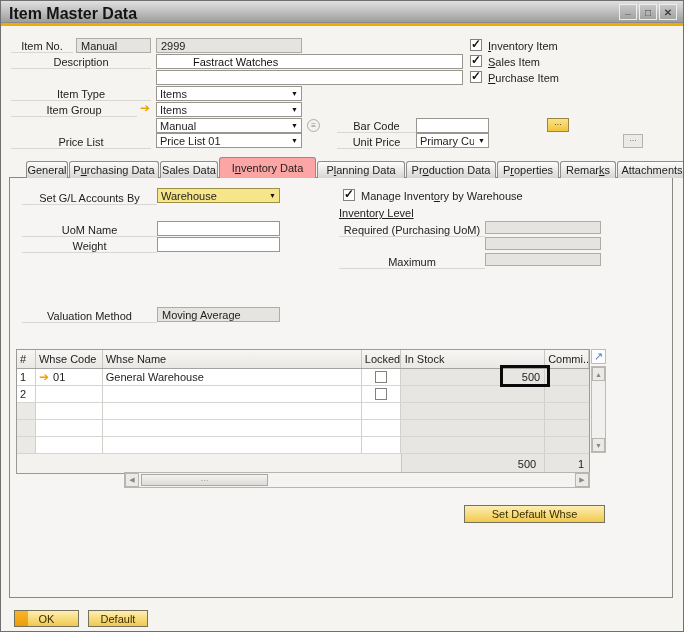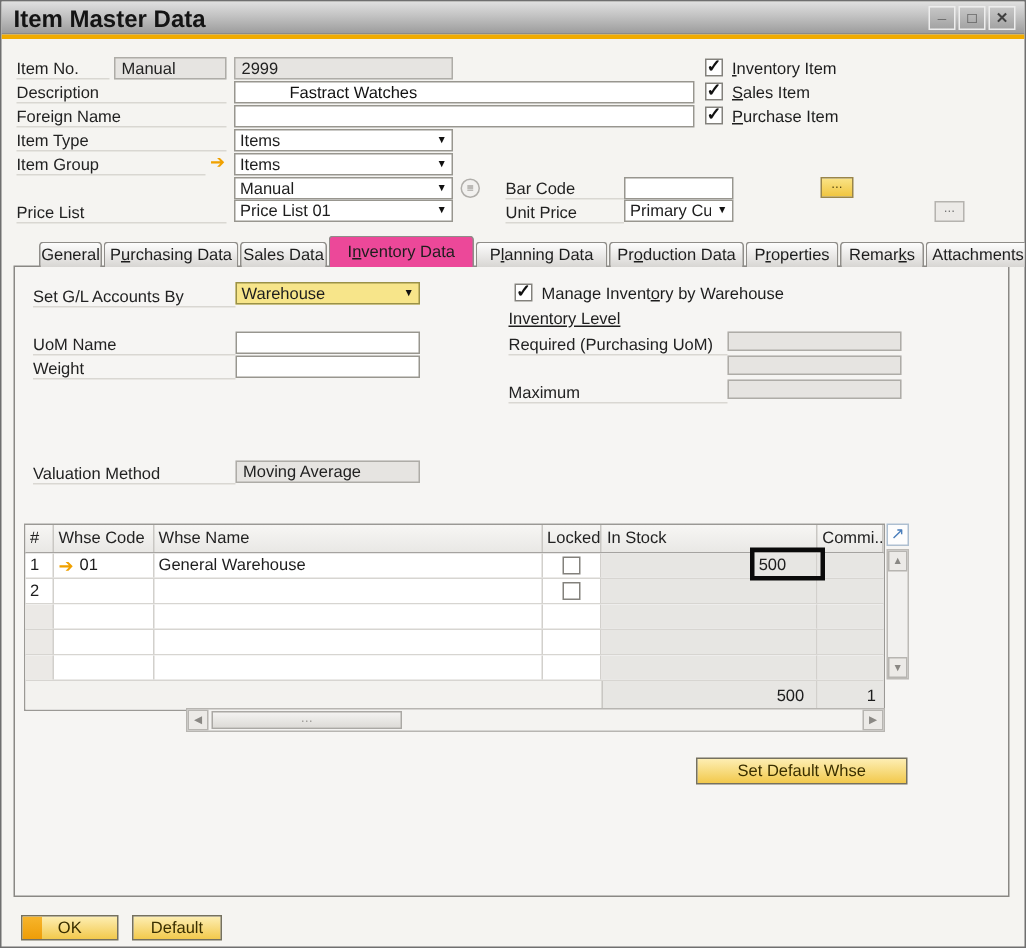--- a/index.html
+++ b/index.html
@@ -15,21 +15,21 @@
     border-bottom:1px solid #8a8a8a;
   }
   .title { position:absolute; left:8px; top:4px; font-size:16px; font-weight:bold; color:#141414; }
   .winbtn {
     position:absolute; top:3px; width:18px; height:16px; border:1px solid #ededed;
     background:linear-gradient(#c6c6c6,#a3a3a3); color:#3f3f3f;
     display:flex; align-items:center; justify-content:center; font-size:10px; font-weight:bold; cursor:default;
   }
   .goldbar { position:absolute; left:0; top:22px; width:100%; height:3px; background:#f0ab00; }
 
-  .lbl { position:absolute; height:13px; border-bottom:1px solid #d9d7d2; color:#222; white-space:nowrap; overflow:hidden; }
+  .lbl { position:absolute; height:13px; border-bottom:1px solid #d9d7d2; color:#222; white-space:nowrap; overflow:hidden;text-align:center; }
   .tin {
     position:absolute; height:15px; border:1px solid #98968f; background:#fff;
     font-family:"Liberation Sans",sans-serif; font-size:11px; padding:0 3px; color:#111;
   }
   .ro {
     position:absolute; height:15px; border:1px solid #aeaca7; background:#e6e4e1;
     font-size:11px; padding:1px 4px; color:#222; white-space:nowrap; overflow:hidden;
   }
   .dd {
     position:absolute; height:15px; border:1px solid #98968f; background:#fff;
@@ -53,40 +53,40 @@
     display:flex; align-items:flex-start; justify-content:center; line-height:7px; cursor:pointer;
   }
   .browse.gray { background:#eceae7; border-color:#b5b3af; color:#777; }
 
   .tabs { position:absolute; left:25px; top:157px; height:20px; display:flex; align-items:flex-end; z-index:3; }
   .tab {
     height:17px; border:1px solid #8f8d89; border-bottom:none; border-radius:3px 3px 0 0;
     background:linear-gradient(#fdfdfd,#d8d6d3); text-align:center; padding-top:2px;
     font-size:11px; color:#1d1d1d; cursor:pointer; margin-right:1px; white-space:nowrap; overflow:hidden;
   }
-  .tab.active { height:21px; padding-top:4px; background:#ec4899; position:relative; z-index:5; }
+  .tab.active { height:21px; padding-top:4px; background:#fca5a5; position:relative; z-index:5; }
 
   .panel {
     position:absolute; left:8px; top:176px; width:664px; height:421px;
     border:1px solid #8a8884; background:#f6f5f3; z-index:1;
   }
   .underhead { position:absolute; text-decoration:underline; color:#1d1d1d; white-space:nowrap; }
 
   .grid { position:absolute; left:6px; top:171px; width:574px; border:1px solid #9b9995; background:#fff; }
   .g-row, .g-head { display:flex; }
   .g-head { height:19px; background:linear-gradient(#f7f6f4,#e9e8e5); border-bottom:1px solid #a5a3a0; }
   .g-row { height:17px; border-bottom:1px solid #d7d5d1; background:#fff; }
   .g-row.totals { height:19px; border-bottom:none; background:#f3f2ef; }
   .gc { border-right:1px solid #d2d0cc; padding:1px 3px; font-size:11px; display:flex; align-items:center; white-space:nowrap; overflow:hidden; }
   .gc:last-child { border-right:none; }
   .c1 { width:19px; justify-content:flex-start; }
   .c2 { width:67px; }
   .c3 { width:260px; }
   .c4 { width:39px; justify-content:center; }
-  .c5 { width:145px; justify-content:flex-end; padding-right:20px; }
+  .c5 { width:145px; justify-content:flex-end; padding-right:4px; }
   .c6 { width:44px; justify-content:flex-end; padding-right:5px; }
   .gray-cell { background:#e7e6e3; }
   .numgray { background:#ebe9e6; }
   .g-head .gc { border-right:1px solid #c9c7c3; color:#222; }
   .gcb { position:relative; width:12px; height:12px; border:1px solid #83817c; background:#fff; flex:none; }
 
   .annot { position:absolute; border:3px solid #0a0a0a; background:transparent; pointer-events:none; z-index:6; }
 
   .expandicon {
     position:absolute; width:15px; height:15px; border:1px solid #aebfd0; background:#fdfdfd;
@@ -130,21 +130,20 @@
   </div>
   <div class="goldbar"></div>
 
   <span class="lbl" style="left:10px;top:39px;width:62px">Item No.</span>
   <div class="ro" style="left:75px;top:37px;width:75px">Manual</div>
   <div class="ro" style="left:155px;top:37px;width:146px">2999</div>
 
   <span class="lbl" style="left:10px;top:55px;width:140px">Description</span>
   <input class="tin" style="left: 155px; top: 53px; width: 307px; padding-left: 36px;" value="Fastract Watches">
 
-  <span class="lbl" style="left:10px;top:71px;width:140px">Foreign Name</span>
   <input class="tin" style="left: 155px; top: 69px; width: 307px;" value="">
 
   <span class="lbl" style="left:10px;top:87px;width:140px">Item Type</span>
   <div class="dd" style="left:155px;top:85px;width:146px">
     <span>Items</span>
     <span class="arr">▼</span>
   </div>
 
   <span class="lbl" style="left:10px;top:103px;width:126px">Item Group</span>
   <span class="linkarrow" style="left:139px;top:102px">➔</span>

